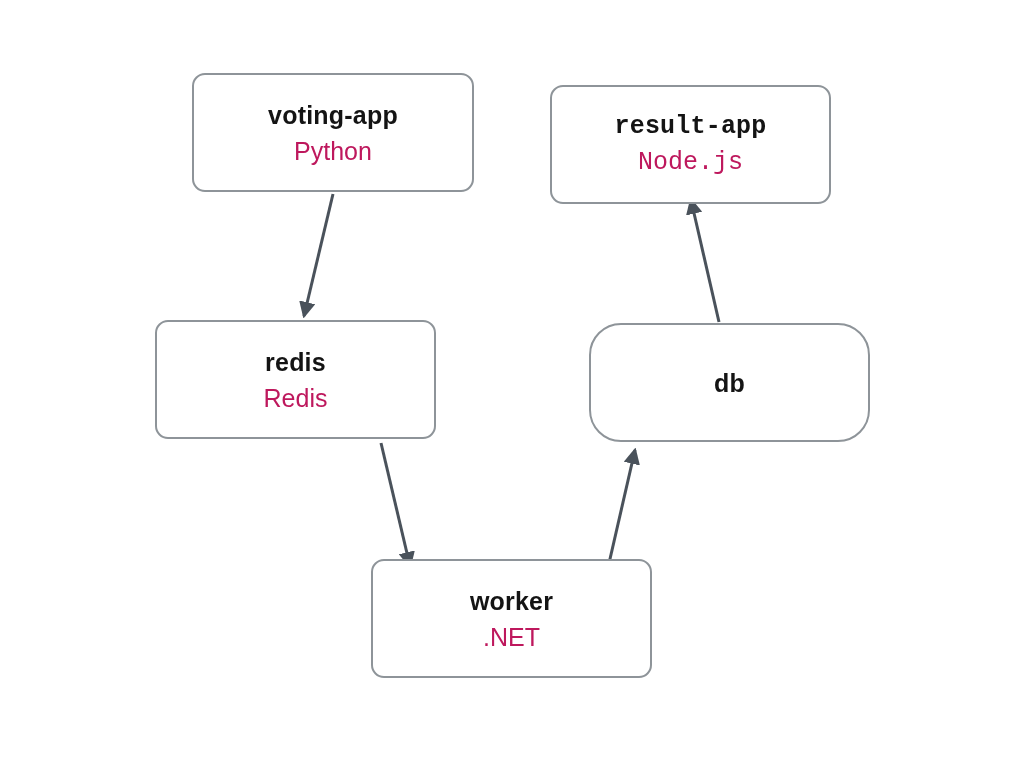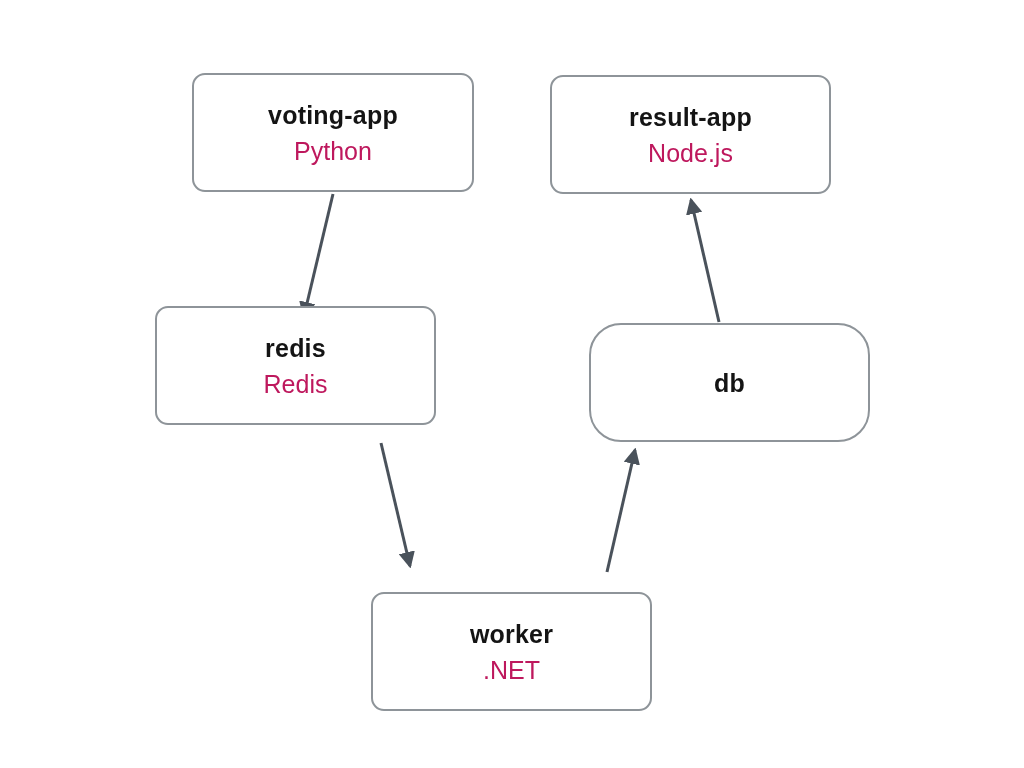--- a/index.html
+++ b/index.html
@@ -67,32 +67,32 @@
         <line x1="607" y1="572" x2="635" y2="450" stroke="#4a525b" stroke-width="3" marker-end="url(#arrowhead)"></line>
         <line x1="719" y1="322" x2="691" y2="200" stroke="#4a525b" stroke-width="3" marker-end="url(#arrowhead)"></line>
       </g>
   </svg>
 
   <div class="node" style="left: 192px; top: 73px; width: 282px; height: 119px;">
     <div class="node-title">voting-app</div>
     <div class="node-subtitle">Python</div>
   </div>
 
-  <div class="node" style="left: 550px; top: 75px; width: 281px; height: 119px;">
+  <div class="node" style="left: 550px; top: 85px; width: 281px; height: 119px; font-family: Liberation Mono, monospace;">
     <div class="node-title">result-app</div>
     <div class="node-subtitle">Node.js</div>
   </div>
 
-  <div class="node" style="left: 155px; top: 306px; width: 281px; height: 119px;">
+  <div class="node" style="left: 155px; top: 320px; width: 281px; height: 119px;">
     <div class="node-title">redis</div>
     <div class="node-subtitle">Redis</div>
   </div>
 
   <div class="node" style="left: 589px; top: 323px; width: 281px; height: 119px; border-radius: 32px;">
     <div class="node-title">db</div>
   </div>
 
-  <div class="node" style="left: 371px; top: 592px; width: 281px; height: 119px;">
+  <div class="node" style="left: 371px; top: 559px; width: 281px; height: 119px;">
     <div class="node-title">worker</div>
     <div class="node-subtitle">.NET</div>
   </div>
 
 </div>
 
 </body></html>

